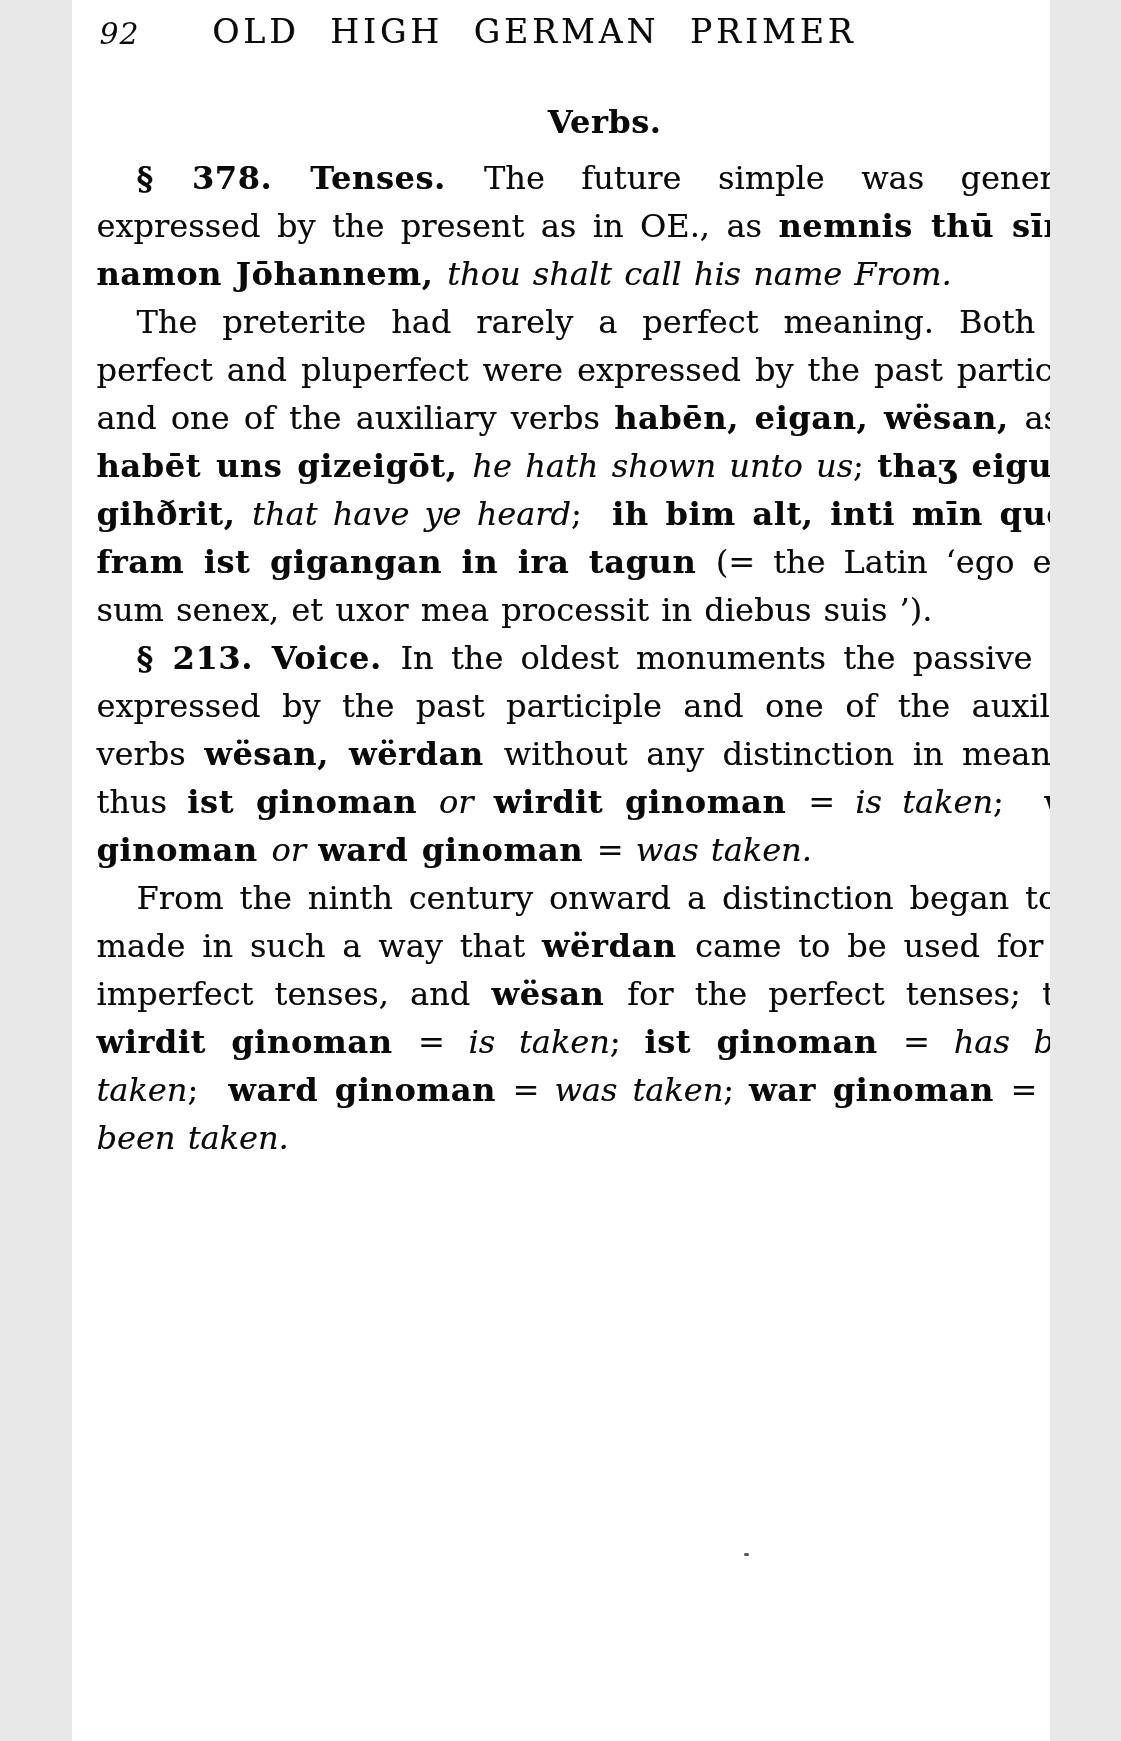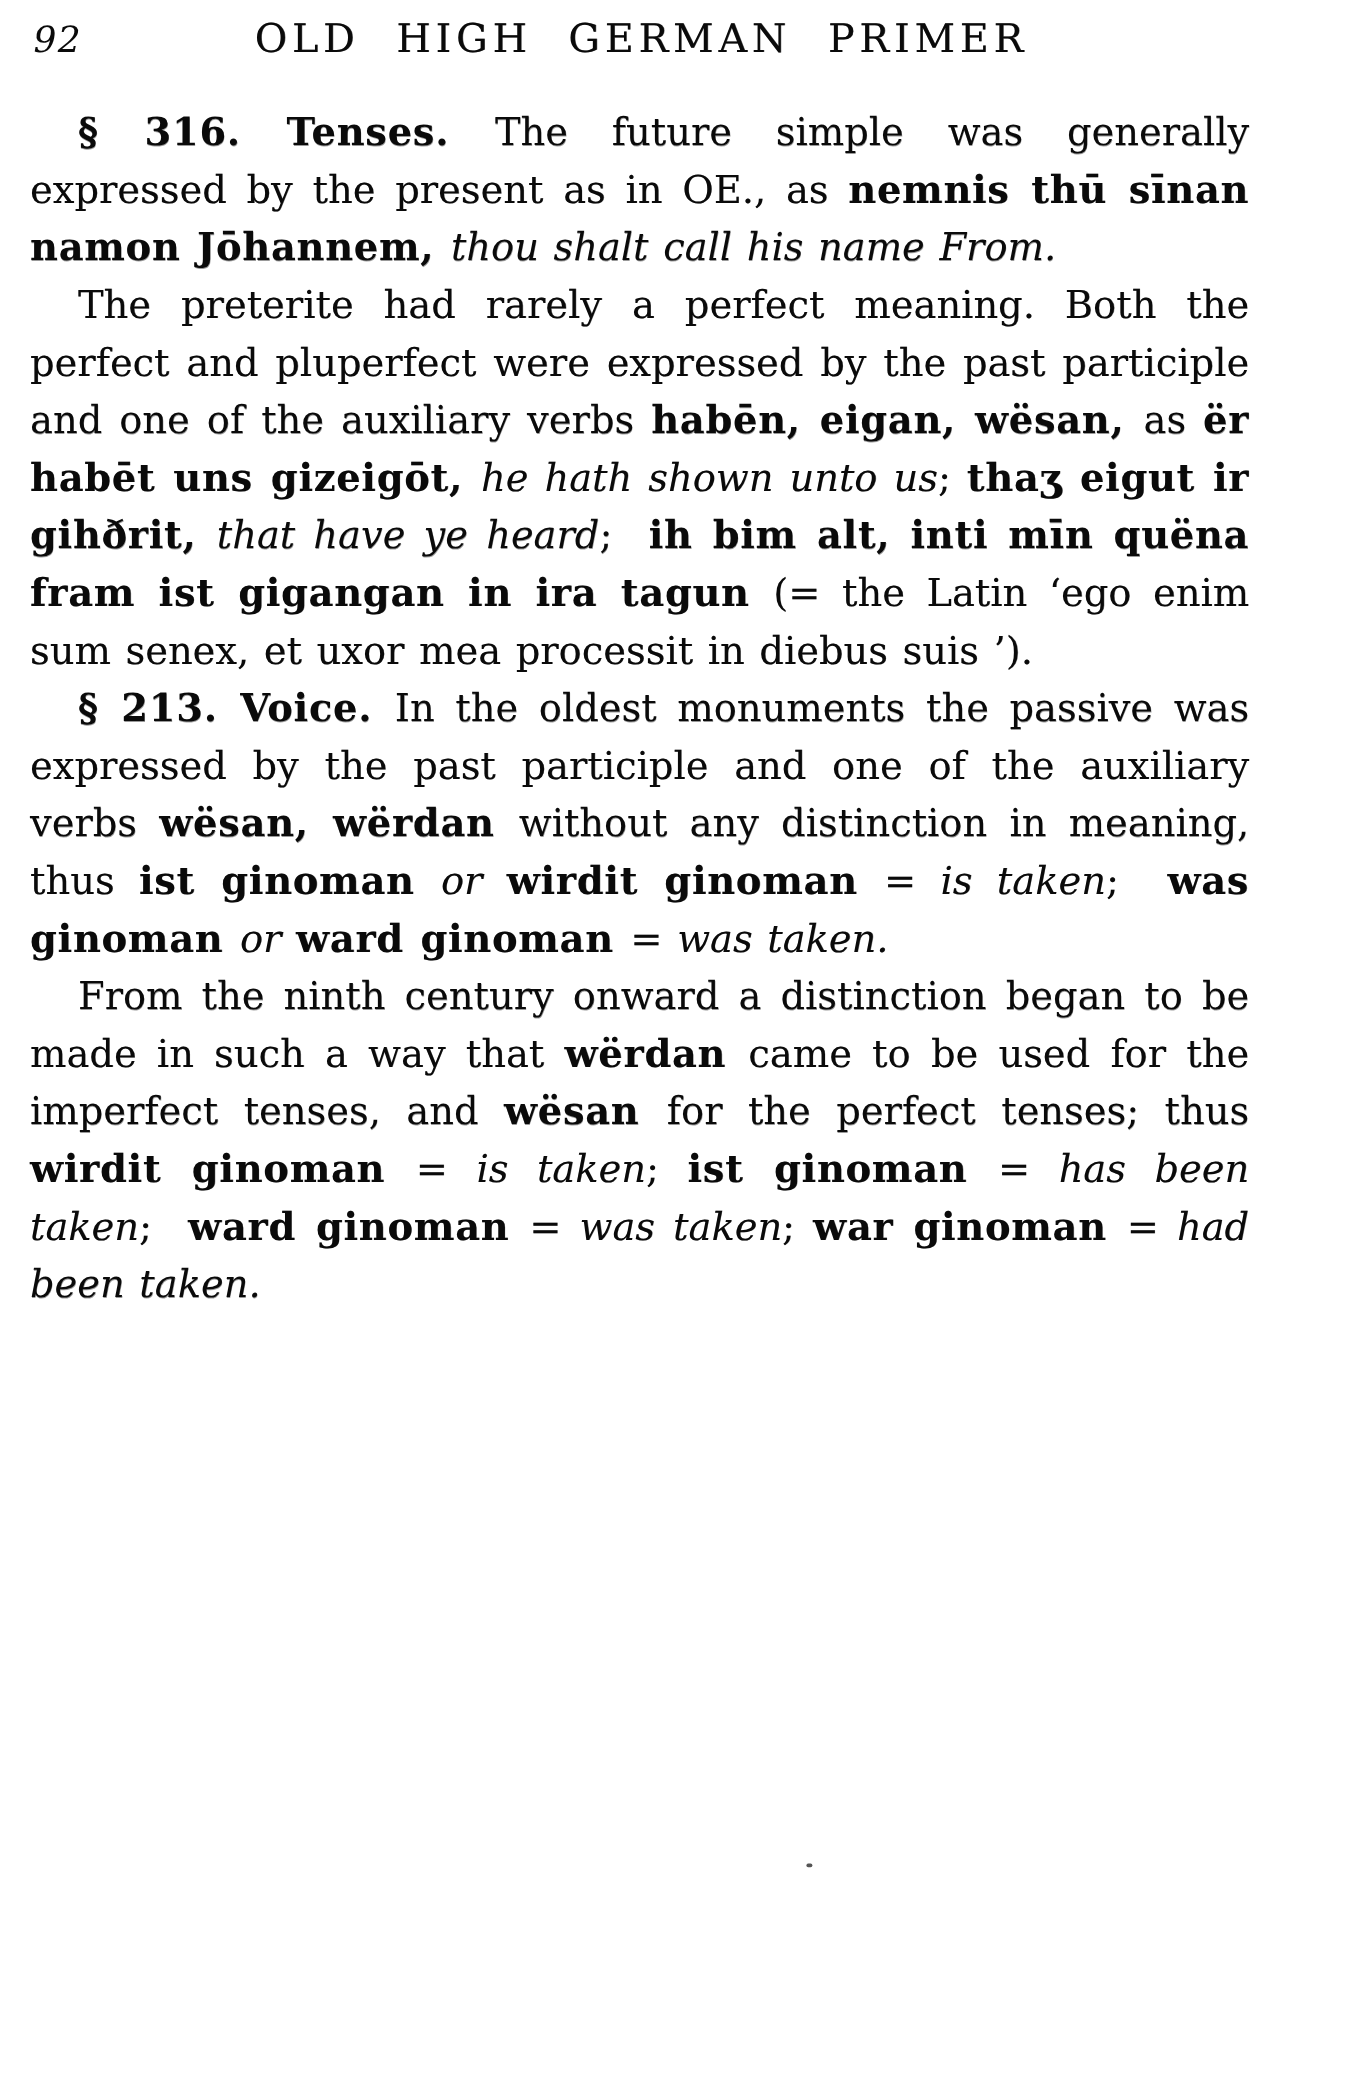--- a/index.html
+++ b/index.html
@@ -2,21 +2,21 @@
 <html><head>
 <meta charset="utf-8">
 <style>
   html, body {
     margin: 0;
     padding: 0;
     background: #e8e8e8;
   }
   .page {
     position: relative;
-    width: 1121px;
+    width: 978px;
     height: 1741px;
     margin: 0 auto;
     background: #ffffff;
     color: #0a0a0a;
     font-family: "DejaVu Serif", "Liberation Serif", serif;
     overflow: hidden;
   }
   
   .running-head {
     position: absolute;
@@ -100,21 +100,22 @@
 
 <div class="page">
 
   <header class="running-head">
     <span class="page-num">92</span>
     <span class="running-title">OLD HIGH GERMAN PRIMER</span>
   </header>
 
   <main class="body-text">
 
-      <p class="para indent"><b class="run bold">§ 316. Tenses. </b><span class="run regular">The future simple was generally expressed by the present as in OE., as </span><b class="run bold">nemnis thū sīnan namon Jōhannem, </b><i class="run italic">thou shalt call his name From.</i></p>
+      <h2 class="section-heading">Verbs.</h2>
+      <p class="para indent"><b class="run bold">§ 378. Tenses. </b><span class="run regular">The future simple was generally expressed by the present as in OE., as </span><b class="run bold">nemnis thū sīnan namon Jōhannem, </b><i class="run italic">thou shalt call his name From.</i></p>
       <p class="para indent"><span class="run regular">The preterite had rarely a perfect meaning. Both the perfect and pluperfect were expressed by the past participle and one of the auxiliary verbs </span><b class="run bold">habēn, eigan, wësan, </b><span class="run regular">as </span><b class="run bold">ër habēt uns gizeigōt, </b><i class="run italic">he hath shown unto us</i><span class="run regular">; </span><b class="run bold">thaʒ eigut ir gihðrit, </b><i class="run italic">that have ye heard</i><span class="run regular">;  </span><b class="run bold">ih bim alt, inti mīn quëna fram ist gigangan in ira tagun </b><span class="run regular">(= the Latin ‘ego enim sum senex, et uxor mea processit in diebus suis ’).</span></p>
       <p class="para indent"><b class="run bold">§ 213. Voice. </b><span class="run regular">In the oldest monuments the passive was expressed by the past participle and one of the auxiliary verbs </span><b class="run bold">wësan, wërdan </b><span class="run regular">without any distinction in meaning, thus </span><b class="run bold">ist ginoman </b><i class="run italic">or </i><b class="run bold">wirdit ginoman </b><span class="run regular">= </span><i class="run italic">is taken</i><span class="run regular">;  </span><b class="run bold">was ginoman </b><i class="run italic">or </i><b class="run bold">ward ginoman </b><span class="run regular">= </span><i class="run italic">was taken.</i></p>
       <p class="para indent"><span class="run regular">From the ninth century onward a distinction began to be made in such a way that </span><b class="run bold">wërdan </b><span class="run regular">came to be used for the imperfect tenses, and </span><b class="run bold">wësan </b><span class="run regular">for the perfect tenses; thus </span><b class="run bold">wirdit ginoman </b><span class="run regular">= </span><i class="run italic">is taken</i><span class="run regular">; </span><b class="run bold">ist ginoman </b><span class="run regular">= </span><i class="run italic">has been taken</i><span class="run regular">;  </span><b class="run bold">ward ginoman </b><span class="run regular">= </span><i class="run italic">was taken</i><span class="run regular">; </span><b class="run bold">war ginoman </b><span class="run regular">= </span><i class="run italic">had been taken.</i></p>
     </main>
 
   <div class="speck" style="left: 672px; top: 1553px;"></div>
 
 </div>
 
 </body></html>

